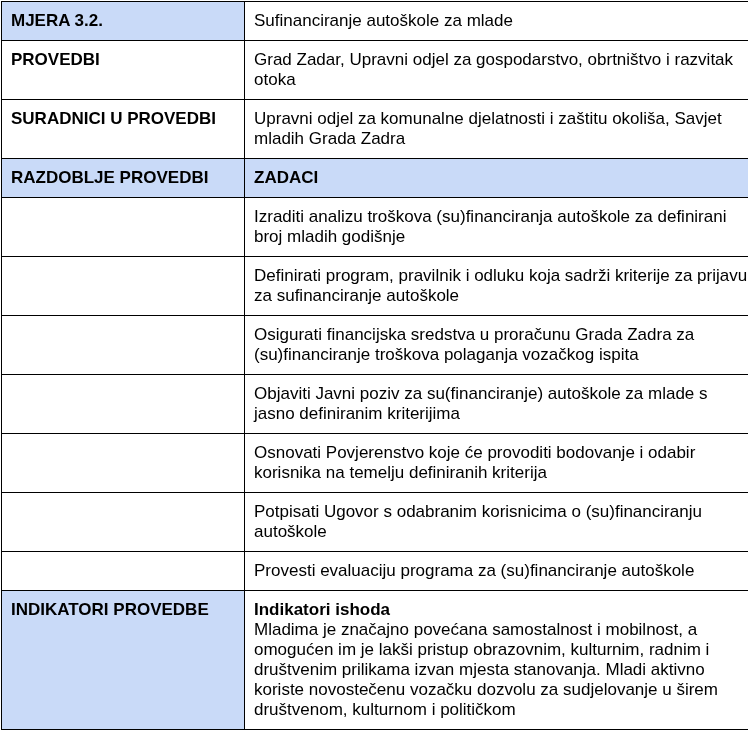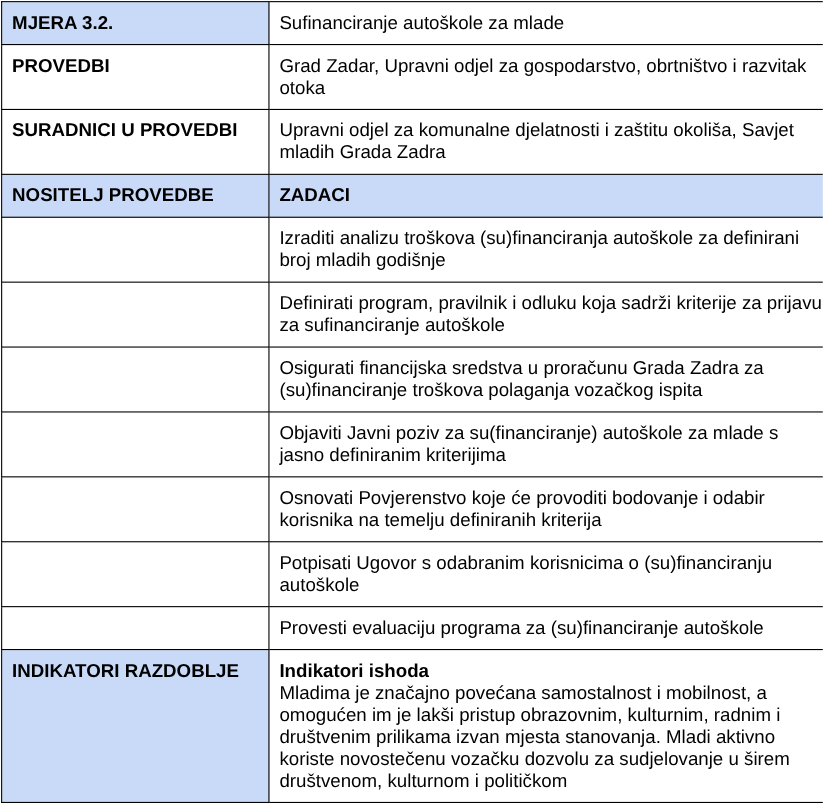--- a/index.html
+++ b/index.html
@@ -30,21 +30,21 @@
   </tr>
   <tr>
     <td class="label">PROVEDBI</td>
     <td>Grad Zadar, Upravni odjel za gospodarstvo, obrtništvo i razvitak otoka</td>
   </tr>
   <tr>
     <td class="label">SURADNICI U PROVEDBI</td>
     <td>Upravni odjel za komunalne djelatnosti i zaštitu okoliša, Savjet mladih Grada Zadra</td>
   </tr>
   <tr class="r1">
-    <td class="label hl">NOSITELJ PROVEDBE</td>
+    <td class="label hl">RAZDOBLJE PROVEDBI</td>
     <td class="label hl">ZADACI</td>
   </tr>
   <tr class="task">
     <td></td>
     <td>Izraditi analizu troškova (su)financiranja autoškole za definirani broj mladih godišnje</td>
   </tr>
   <tr class="task">
     <td></td>
     <td>Definirati program, pravilnik i odluku koja sadrži kriterije za prijavu za sufinanciranje autoškole</td>
   </tr>
@@ -62,20 +62,20 @@
   </tr>
   <tr class="task">
     <td></td>
     <td>Potpisati Ugovor s odabranim korisnicima o (su)financiranju autoškole</td>
   </tr>
   <tr class="task1">
     <td></td>
     <td>Provesti evaluaciju programa za (su)financiranje autoškole</td>
   </tr>
   <tr>
-    <td class="label hl">INDIKATORI RAZDOBLJE</td>
+    <td class="label hl">INDIKATORI PROVEDBE</td>
     <td>
       <span class="sub-title">Indikatori ishoda</span>
       <span>Mladima je značajno povećana samostalnost i mobilnost, a omogućen im je lakši pristup obrazovnim, kulturnim, radnim i društvenim prilikama izvan mjesta stanovanja. Mladi aktivno koriste novostečenu vozačku dozvolu za sudjelovanje u širem društvenom, kulturnom i političkom</span>
     </td>
   </tr>
 </tbody>
   </table>
 
 </body></html>

